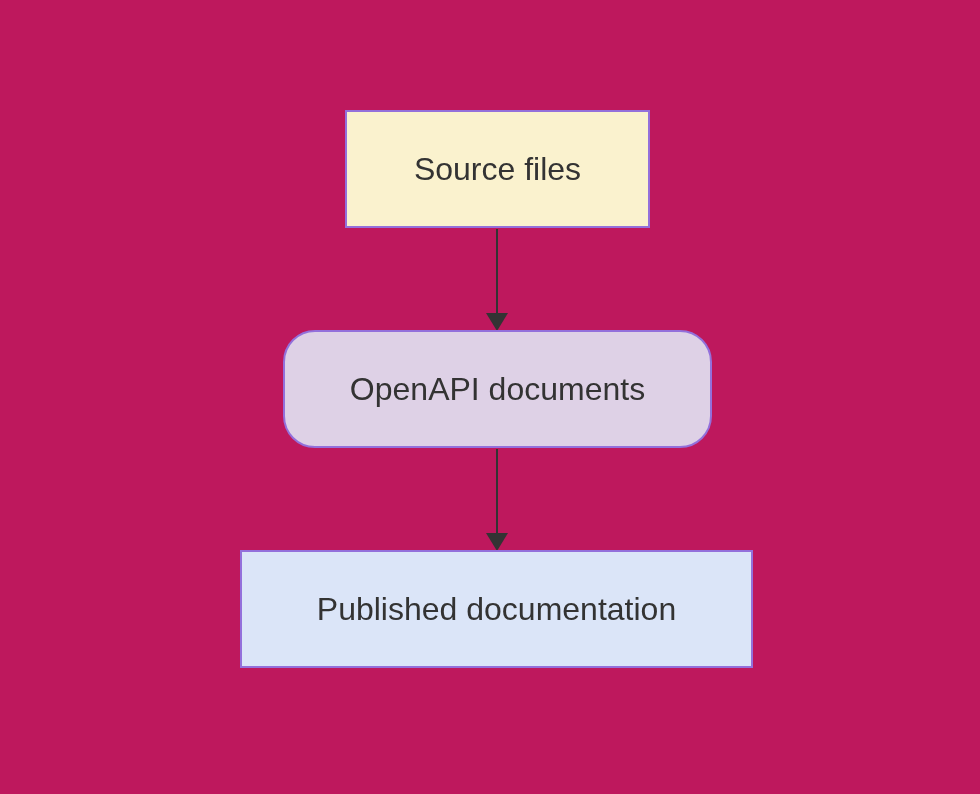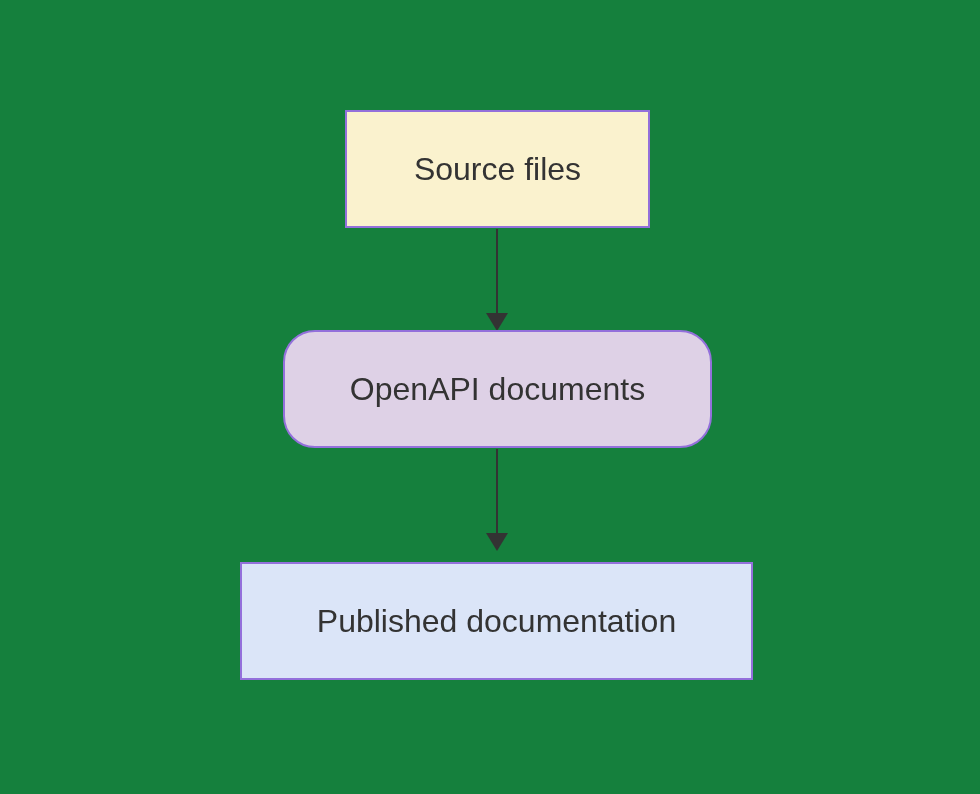--- a/index.html
+++ b/index.html
@@ -4,21 +4,21 @@
 <style>
   html, body {
     margin: 0;
     padding: 0;
     background: #ffffff;
   }
   .canvas {
     position: relative;
     width: 980px;
     height: 794px;
-    background: #15803d;
+    background: #be185d;
     overflow: hidden;
     font-family: "Liberation Sans", sans-serif;
   }
   .edges-layer {
     position: absolute;
     left: 0;
     top: 0;
     width: 980px;
     height: 794px;
     pointer-events: none;
@@ -52,21 +52,20 @@
     height: 118px;
     background: #ded1e6;
     border-radius: 32px;
   }
   .node-published {
     left: 240px;
     top: 550px;
     width: 513px;
     height: 118px;
     background: #dbe5f8;
-    margin-top: 12px;
   }
 </style>
 </head>
 <body>
 
 <div class="canvas">
 
   <svg class="edges-layer" width="980" height="794" viewBox="0 0 980 794" xmlns="http://www.w3.org/2000/svg">
     <g>
       <line x1="497" y1="229" x2="497" y2="316" stroke-width="2" stroke="#333333"></line>

